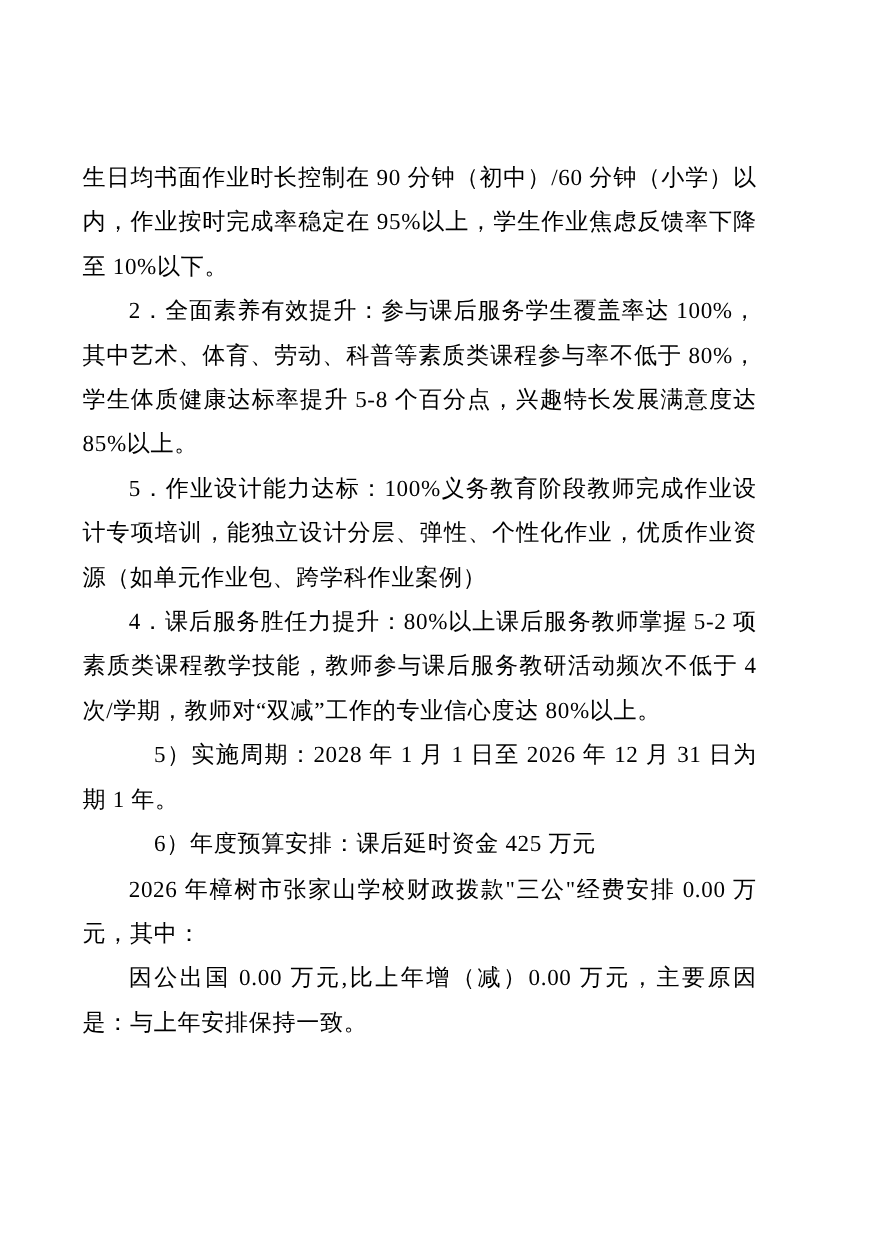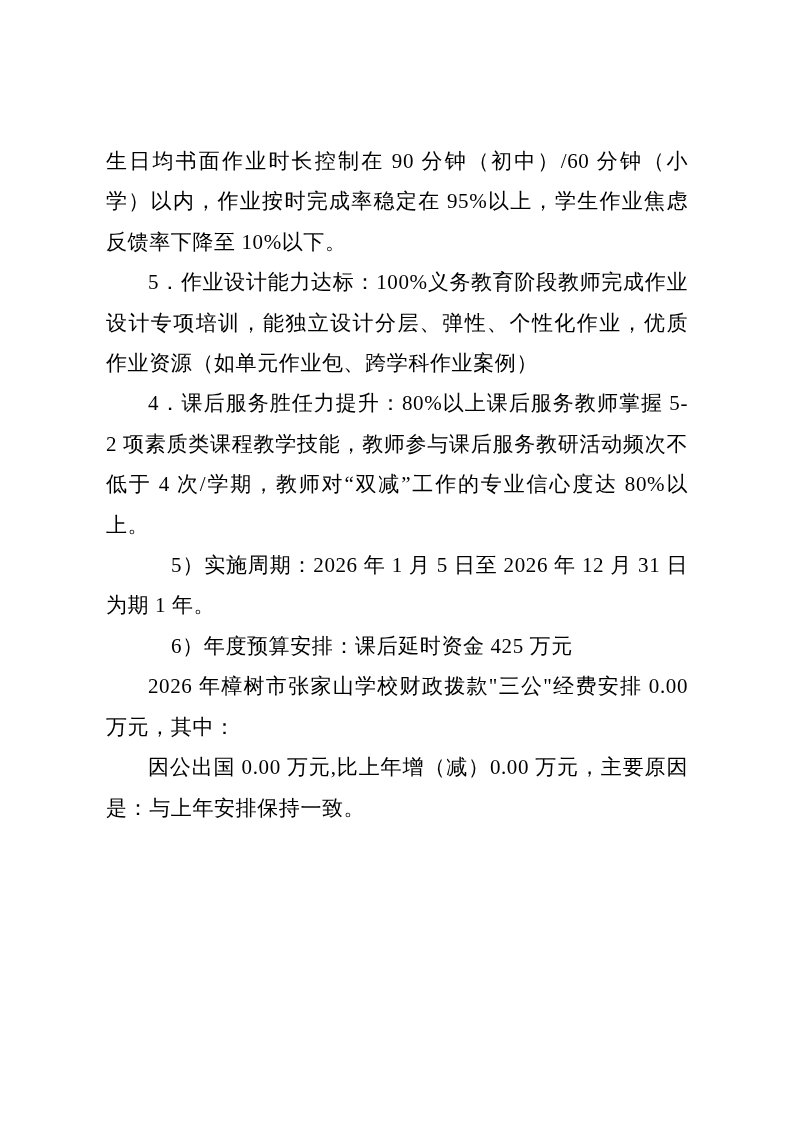--- a/index.html
+++ b/index.html
@@ -8,21 +8,21 @@
     padding: 0;
     background: #ffffff;
   }
   .page {
     position: relative;
     width: 793px;
     height: 1122px;
     box-sizing: border-box;
     background: #ffffff;
     color: #000000;
-    padding: 141px 105px 40px 106px;
+    padding: 141px 105px 40px 75px;
     overflow: hidden;
     font-family: "Liberation Serif", "DejaVu Serif", serif;
   }
   .page p {
     margin: 0;
     font-size: 21px;
     line-height: 40.4px;
     letter-spacing: 0.6px;
     text-align: justify;
     text-justify: inter-character;
@@ -42,19 +42,20 @@
     font-weight: bold;
     text-align: left;
     letter-spacing: 0.8px;
   }
 </style>
 </head>
 <body>
 
 <div class="page">
   <p class="para-plain">生日均书面作业时长控制在 90 分钟（初中）/60 分钟（小学）以内，作业按时完成率稳定在 95%以上，学生作业焦虑反馈率下降至 10%以下。</p>
+  <p class="para-indent">2．全面素养有效提升：参与课后服务学生覆盖率达 100%，其中艺术、体育、劳动、科普等素质类课程参与率不低于 80%，学生体质健康达标率提升 5-8 个百分点，兴趣特长发展满意度达 85%以上。</p>
   <p class="para-indent">5．作业设计能力达标：100%义务教育阶段教师完成作业设计专项培训，能独立设计分层、弹性、个性化作业，优质作业资源（如单元作业包、跨学科作业案例）</p>
   <p class="para-indent">4．课后服务胜任力提升：80%以上课后服务教师掌握 5-2 项素质类课程教学技能，教师参与课后服务教研活动频次不低于 4 次/学期，教师对“双减”工作的专业信心度达 80%以上。</p>
-  <p class="para-deep-indent">5）实施周期：2026 年 1 月 5 日至 2026 年 12 月 31 日为期 1 年。</p>
+  <p class="para-deep-indent">5）实施周期：2028 年 1 月 1 日至 2026 年 12 月 31 日为期 1 年。</p>
   <p class="para-deep-indent">6）年度预算安排：课后延时资金 425 万元</p>
   <p class="para-indent">2026 年樟树市张家山学校财政拨款"三公"经费安排 0.00 万元，其中：</p>
   <p class="para-indent">因公出国 0.00 万元,比上年增（减）0.00 万元，主要原因是：与上年安排保持一致。</p>
 </div>
 
 </body></html>

